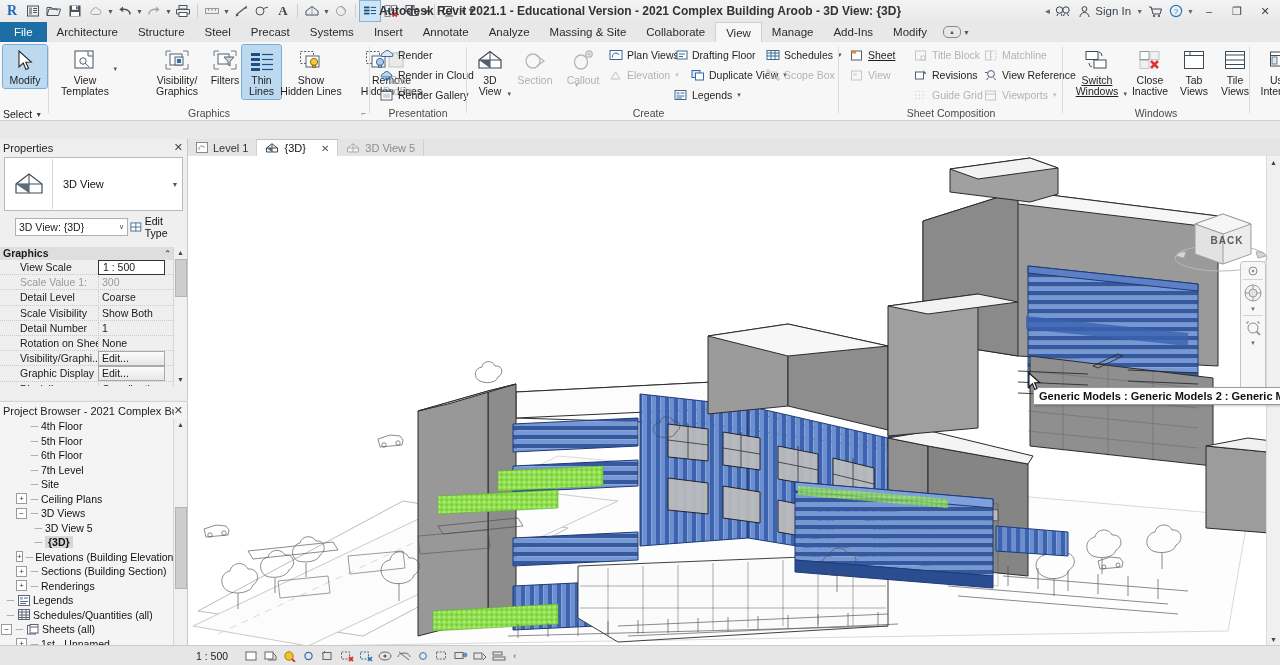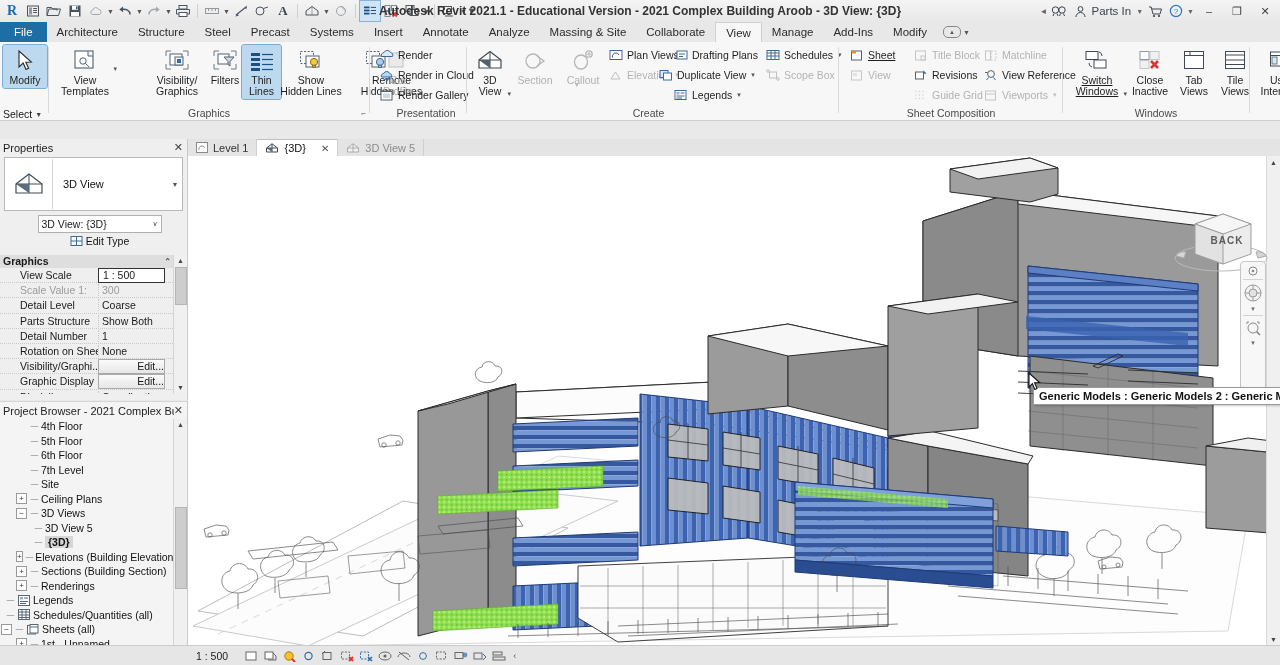--- a/index.html
+++ b/index.html
@@ -87,40 +87,40 @@
     padding:0 4px 0 3px;font-size:11px;color:#222;background:#efefef;
   }
   .pal-close{font-size:11px;color:#444;cursor:default;}
   .prop-head{
     margin:1px 4px 0 4px;height:52px;border:1px solid #b9b9b9;background:#fff;
     display:flex;align-items:center;
   }
   .prop-thumb{width:47px;height:50px;display:flex;align-items:center;justify-content:center;border-right:1px solid #d6d6d6;}
   .prop-htxt{flex:1;padding-left:10px;font-size:11px;color:#111;}
   .prop-hcaret{width:14px;color:#555;font-size:7px;text-align:center;}
-  .typerow{display:flex;align-items:center;gap:2px;margin:4px 3px 8px 0;padding-left:15px;flex-direction:column;}
+  .typerow{display:flex;align-items:center;gap:2px;margin:4px 3px 8px 0;padding-left:15px;}
   .typesel{
     width:116px;height:16px;border:1px solid #b0b0b0;background:#fff;
     display:flex;align-items:center;justify-content:space-between;padding:0 3px;font-size:10.5px;
   }
   .typesel .cv{font-size:7px;color:#444;}
   .edittype{display:flex;align-items:center;gap:3px;font-size:10.5px;color:#111;}
   .ptable{margin-top:3px;font-size:10.5px;position:relative;height:139px;overflow:hidden;}
   .psect{
     height:13px;line-height:13px;background:#dedede;padding-left:3px;font-weight:bold;
     font-size:10.5px;color:#1a1a1a;display:flex;justify-content:space-between;padding-right:16px;
   }
   .prow{display:flex;height:14.2px;align-items:center;border-bottom:1px dotted #c9c9c9;}
   .pkey{width:78px;padding-left:20px;white-space:nowrap;overflow:hidden;color:#1a1a1a;}
   .pval{flex:1;padding-left:3px;white-space:nowrap;overflow:hidden;border-left:1px dotted #c9c9c9;color:#1a1a1a;}
   .prow.dis .pkey,.prow.dis .pval{color:#9a9a9a;}
   .pval.boxed{border:1px solid #333;background:#fff;height:13px;line-height:12px;margin-right:22px;padding-left:4px;}
   .pval.btn{
     border:1px solid #aaa;background:linear-gradient(#fbfbfb,#e6e6e6);
-    height:13px;line-height:12px;text-align:right;margin-right:22px;
+    height:13px;line-height:12px;text-align:left;margin-right:22px;
   }
   .pscroll{position:absolute;right:0;top:0;width:13px;height:139px;background:#f0f0f0;border-left:1px solid #d5d5d5;}
   .pscroll .arr{height:12px;text-align:center;font-size:7px;color:#444;line-height:12px;}
   .pscroll .thumb{position:absolute;top:12px;left:1px;width:10px;height:36px;background:#cdcdcd;border:1px solid #b5b5b5;}
   .props-foot{
     position:absolute;left:0;bottom:0;width:187px;height:17px;
     display:flex;align-items:center;justify-content:space-between;padding:0 4px;
     border-top:1px solid #d5d5d5;background:#efefef;
   }
   .phelp{font-size:10.5px;color:#1b4d8e;text-decoration:underline;}
@@ -339,21 +339,21 @@
             <circle cx="4.5" cy="5" r="3.2" fill="none" stroke="#3a4450"></circle>
             <circle cx="11" cy="5" r="3.2" fill="none" stroke="#3a4450"></circle>
             <path d="M3 8.5 L2 11 M6 8.5 L7 11 M9.5 8.5 L8.5 11 M12.5 8.5 L13.5 11" stroke="#3a4450"></path>
           </svg>
       </div>
       <div class="signin">
         <svg width="13" height="13" viewBox="0 0 13 13">
             <circle cx="6.5" cy="4" r="2.4" fill="none" stroke="#3a4450"></circle>
             <path d="M2 12 a4.5 4.5 0 0 1 9 0" fill="none" stroke="#3a4450"></path>
           </svg>
-        <span>Parts In</span>
+        <span>Sign In</span>
       </div>
       <span style="font-size:7px;color:#666;">▼</span>
       <div class="wbtn" style="width:20px;">
         <svg width="15" height="13" viewBox="0 0 15 13">
             <path d="M1 2 L3.2 2 L5 9 L12 9 L13.5 4 L3.8 4" fill="none" stroke="#3a4450"></path>
             <circle cx="6" cy="11" r="1.1" fill="#3a4450"></circle>
             <circle cx="11" cy="11" r="1.1" fill="#3a4450"></circle>
           </svg>
       </div>
       <div class="wbtn" style="width:18px;">
@@ -523,21 +523,21 @@
           <svg width="13" height="12" viewBox="0 0 13 12">
               <rect x="1" y="2.5" width="11" height="8.5" fill="#fff" stroke="#53616e"></rect>
               <circle cx="3.2" cy="1.6" r="1" fill="#53616e"></circle>
               <circle cx="6.5" cy="1.6" r="1" fill="#53616e"></circle>
               <circle cx="9.8" cy="1.6" r="1" fill="#53616e"></circle>
               <rect x="3" y="4.5" width="7" height="4.5" fill="#cfd8e0"></rect>
             </svg>
         </span>
         <span>Render  Gallery</span>
       </div>
-      <div class="pname" style="left:8px;width:96px;">Presentation</div>
+      <div class="pname" style="left:0;width:96px;">Presentation</div>
     </div>
     <div class="rsep" style="left:466px;"></div>
 
     <div class="rpanel" style="left:467px;width:363px;">
       <div class="bigbtn" style="left:4px;width:32px;">
         <span class="ic">
           <svg width="28" height="25" viewBox="0 0 28 25">
               <path d="M3 12 L14 3.5 L25 12 L25 20 L3 20 Z" fill="#fff" stroke="#3e4a55" stroke-width="1.2"></path>
               <path d="M14 3.5 L14 20" stroke="#3e4a55"></path>
               <path d="M3 12 L14 12" stroke="#3e4a55"></path>
@@ -589,23 +589,23 @@
         <span class="dot" style="color:#c0c0c0;">▾</span>
       </div>
       <div class="smbtn" style="left:203px;top:5px;">
         <span class="sic">
           <svg width="14" height="12" viewBox="0 0 14 12">
               <rect x="3" y="2" width="10" height="8" fill="#fff" stroke="#3c6a94"></rect>
               <path d="M1 4 L3 4 M1 8 L3 8" stroke="#3c6a94"></path>
               <path d="M5 5 L11 5 M5 7.5 L9 7.5" stroke="#3c6a94"></path>
             </svg>
         </span>
-        <span>Drafting  Plans</span>
-      </div>
-      <div class="smbtn" style="left:188px;top:25px;">
+        <span>Drafting  Floor</span>
+      </div>
+      <div class="smbtn" style="left:220px;top:25px;">
         <span class="sic">
           <svg width="14" height="12" viewBox="0 0 14 12">
               <rect x="1" y="1.5" width="8" height="7" fill="#dbe8f3" stroke="#2f6dab"></rect>
               <rect x="4.5" y="4" width="8" height="7" fill="#fff" stroke="#2f6dab"></rect>
             </svg>
         </span>
         <span>Duplicate  View</span>
         <span class="dot">▾</span>
       </div>
       <div class="smbtn" style="left:203px;top:45px;">
@@ -841,21 +841,21 @@
       </div>
       <div class="prow dis">
         <div class="pkey">Scale Value    1:</div>
         <div class="pval">300</div>
       </div>
       <div class="prow">
         <div class="pkey">Detail Level</div>
         <div class="pval">Coarse</div>
       </div>
       <div class="prow">
-        <div class="pkey">Parts Structure</div>
+        <div class="pkey">Scale Visibility</div>
         <div class="pval">Show Both</div>
       </div>
       <div class="prow">
         <div class="pkey">Detail Number</div>
         <div class="pval">1</div>
       </div>
       <div class="prow">
         <div class="pkey">Rotation on Sheet</div>
         <div class="pval">None</div>
       </div>

